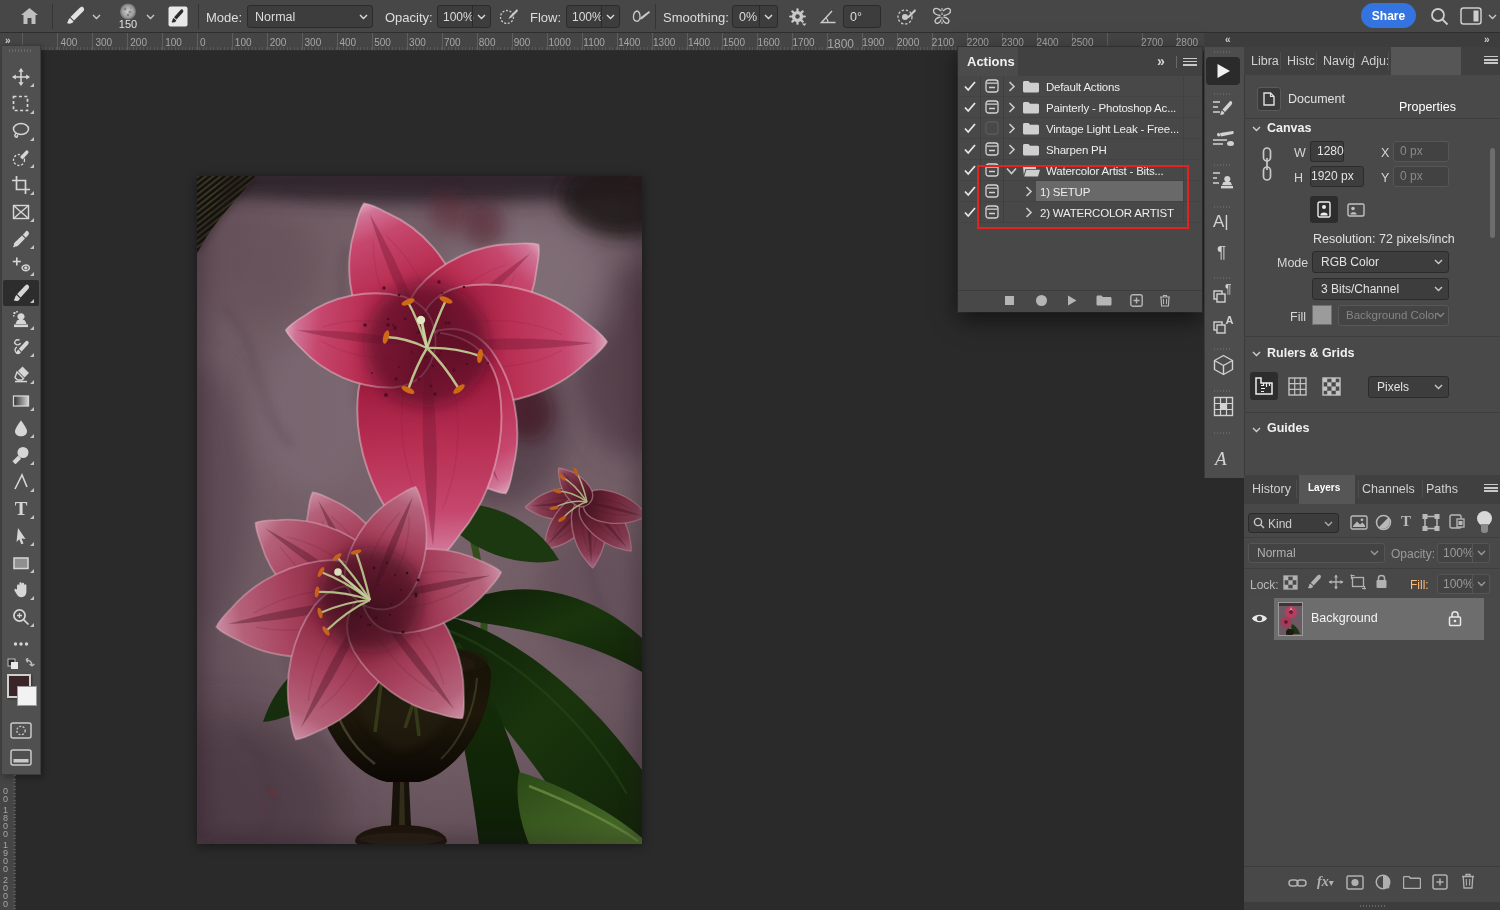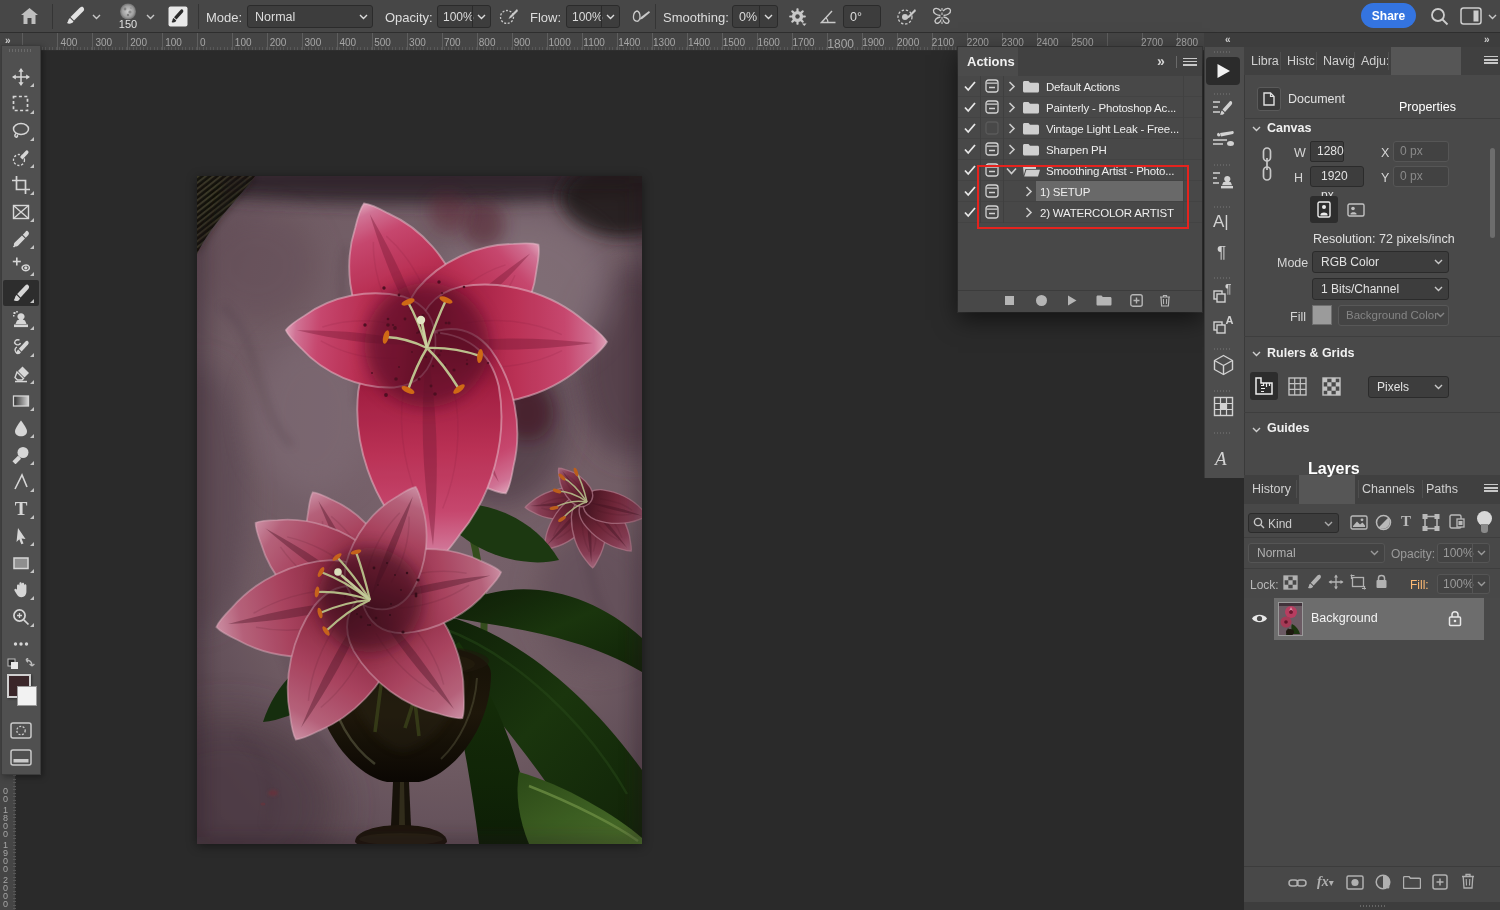--- a/index.html
+++ b/index.html
@@ -833,21 +833,21 @@
     <rect x="1" y="1" width="12" height="12" rx="2.5" fill="none" stroke="#d2d2d2" stroke-width="1.3"></rect>
     <path d="M1.5 4.2 L12.5 4.2 M4 8.5 L10 8.5" stroke="#d2d2d2" stroke-width="1.3"></path>
   </svg>
 <svg class="ab" style="left:1006px;top:167px" width="11" height="8" viewBox="0 0 11 8">
     <path d="M1 1.5 L5.5 6.5 L10 1.5" stroke="#cccccc" stroke-width="1.6" fill="none"></path>
   </svg>
 <svg class="ab" style="left:1022px;top:164px" width="19" height="13" viewBox="0 0 19 13">
     <path d="M1 2.5 C1 1.7 1.6 1 2.5 1 L6 1 L7.5 2.8 L14 2.8 L14 5 L3.5 5 L1.8 11 Z" fill="#cfcfcf"></path>
     <path d="M2.2 12.5 L4.3 5.8 L18 5.8 L16 12.5 Z" fill="#cfcfcf"></path>
   </svg>
-<div class="ab" style="left:1046px;top:165px;font-size:11.5px;color:#ededed;font-weight:400;white-space:nowrap;letter-spacing:-0.2px">Smoothing Artist - Photo...</div>
+<div class="ab" style="left:1046px;top:165px;font-size:11.5px;color:#ededed;font-weight:400;white-space:nowrap;letter-spacing:-0.2px">Watercolor Artist - Bits...</div>
 <div class="ab" style="left:958px;top:181px;width:244px;height:21px;border-bottom:1px solid #434343;box-sizing:border-box"></div>
 <div class="ab" style="left:1036px;top:181px;width:147px;height:20px;background:#696969"></div>
 <svg class="ab" style="left:964px;top:186px" width="12" height="11" viewBox="0 0 12 11">
     <path d="M1 5.5 L4.2 9 L11 1" stroke="#e8e8e8" stroke-width="1.8" fill="none"></path>
   </svg>
 <div class="ab" style="left:980px;top:181px;width:1px;height:21px;background:#3f3f3f"></div>
 <div class="ab" style="left:1003px;top:181px;width:1px;height:21px;background:#3f3f3f"></div>
 <svg class="ab" style="left:985px;top:184px" width="14" height="14" viewBox="0 0 14 14">
     <rect x="1" y="1" width="12" height="12" rx="2.5" fill="none" stroke="#d2d2d2" stroke-width="1.3"></rect>
     <path d="M1.5 4.2 L12.5 4.2 M4 8.5 L10 8.5" stroke="#d2d2d2" stroke-width="1.3"></path>
@@ -981,41 +981,41 @@
       <rect x="3.5" y="1" width="7" height="13" rx="3.5"></rect>
       <rect x="3.5" y="20" width="7" height="13" rx="3.5"></rect>
       <path d="M7 11 L7 23"></path>
     </g>
   </svg>
 <div class="ab" style="left:1294px;top:146px;font-size:12.5px;color:#d6d6d6;font-weight:400;white-space:nowrap;">W</div>
 <div class="ab" style="left:1310px;top:141px;width:34px;height:21px;background:#3d3d3d;border:1px solid #2b2b2b;border-radius:2px;box-sizing:border-box;color:#e2e2e2;font-size:12px;line-height:19px;padding-left:6px">1280 px</div>
 <div class="ab" style="left:1381px;top:146px;font-size:12.5px;color:#d6d6d6;font-weight:400;white-space:nowrap;">X</div>
 <div class="ab" style="left:1393px;top:141px;width:56px;height:21px;background:#424242;border:1px solid #565656;border-radius:3px;box-sizing:border-box;color:#8a8a8a;font-size:12px;line-height:19px;padding-left:6px">0 px</div>
 <div class="ab" style="left:1294px;top:171px;font-size:12.5px;color:#d6d6d6;font-weight:400;white-space:nowrap;">H</div>
-<div class="ab" style="left:1310px;top:166px;width:54px;height:21px;background:#3d3d3d;border:1px solid #2b2b2b;border-radius:3px;box-sizing:border-box;color:#e2e2e2;font-size:12px;line-height:19px;padding-left:10px">1920 px</div>
+<div class="ab" style="left:1310px;top:166px;width:54px;height:21px;background:#3d3d3d;border:1px solid #2b2b2b;border-radius:3px;box-sizing:border-box;color:#e2e2e2;font-size:12px;line-height:19px;padding-left:0">1920 px</div>
 <div class="ab" style="left:1381px;top:171px;font-size:12.5px;color:#d6d6d6;font-weight:400;white-space:nowrap;">Y</div>
 <div class="ab" style="left:1393px;top:166px;width:56px;height:21px;background:#424242;border:1px solid #565656;border-radius:3px;box-sizing:border-box;color:#8a8a8a;font-size:12px;line-height:19px;padding-left:6px">0 px</div>
 <div class="ab" style="left:1310px;top:196px;width:28px;height:27px;background:#2d2d2d;border-radius:3px"></div>
 <svg class="ab" style="left:1317px;top:201px" width="14" height="17" viewBox="0 0 14 17">
     <rect x="1" y="1" width="12" height="15" rx="1.5" fill="none" stroke="#ededed" stroke-width="1.4"></rect>
     <circle cx="7" cy="6" r="2" fill="#ededed"></circle>
     <path d="M3.5 13.5 C3.5 10.8 10.5 10.8 10.5 13.5 L10.5 14.5 L3.5 14.5 Z" fill="#ededed"></path>
   </svg>
 <svg class="ab" style="left:1347px;top:203px" width="18" height="14" viewBox="0 0 18 14">
     <rect x="1" y="1" width="16" height="12" rx="1.5" fill="none" stroke="#c2c2c2" stroke-width="1.4"></rect>
     <circle cx="6" cy="5.5" r="1.8" fill="#c2c2c2"></circle>
     <path d="M3.5 10.8 C3.5 8.6 9.5 8.6 9.5 10.8 L9.5 11.5 L3.5 11.5 Z" fill="#c2c2c2"></path>
   </svg>
 <div class="ab" style="left:1313px;top:232px;font-size:12.5px;color:#e0e0e0;font-weight:400;white-space:nowrap;">Resolution: 72 pixels/inch</div>
 <div class="ab" style="left:1277px;top:256px;font-size:12.5px;color:#d6d6d6;font-weight:400;white-space:nowrap;">Mode</div>
 <div class="ab" style="left:1312px;top:251px;width:137px;height:22px;background:#3d3d3d;border:1px solid #2b2b2b;border-radius:3px;box-sizing:border-box;color:#e2e2e2;font-size:12px;line-height:20px;padding-left:8px">RGB Color</div>
 <svg class="ab" style="left:1434px;top:259px" width="9" height="6" viewBox="0 0 9 6">
     <path d="M1 1 L4.5 4.5 L8 1" stroke="#c8c8c8" stroke-width="1.4" fill="none"></path>
   </svg>
-<div class="ab" style="left:1312px;top:278px;width:137px;height:22px;background:#3d3d3d;border:1px solid #2b2b2b;border-radius:3px;box-sizing:border-box;color:#e2e2e2;font-size:12px;line-height:20px;padding-left:8px">1 Bits/Channel</div>
+<div class="ab" style="left:1312px;top:278px;width:137px;height:22px;background:#3d3d3d;border:1px solid #2b2b2b;border-radius:3px;box-sizing:border-box;color:#e2e2e2;font-size:12px;line-height:20px;padding-left:8px">3 Bits/Channel</div>
 <svg class="ab" style="left:1434px;top:286px" width="9" height="6" viewBox="0 0 9 6">
     <path d="M1 1 L4.5 4.5 L8 1" stroke="#c8c8c8" stroke-width="1.4" fill="none"></path>
   </svg>
 <div class="ab" style="left:1290px;top:310px;font-size:12.5px;color:#d6d6d6;font-weight:400;white-space:nowrap;">Fill</div>
 <div class="ab" style="left:1312px;top:305px;width:20px;height:20px;background:#9b9b9b;border:1px solid #6e6e6e;box-sizing:border-box"></div>
 <div class="ab" style="left:1338px;top:305px;width:111px;height:21px;background:#444444;border:1px solid #585858;border-radius:3px;box-sizing:border-box;color:#858585;font-size:11.5px;line-height:19px;padding-left:7px">Background Color</div>
 <svg class="ab" style="left:1436px;top:312px" width="9" height="6" viewBox="0 0 9 6">
     <path d="M1 1 L4.5 4.5 L8 1" stroke="#858585" stroke-width="1.4" fill="none"></path>
   </svg>
 <div class="ab" style="left:1244px;top:336px;width:256px;height:1px;background:#3e3e3e"></div>
@@ -1050,21 +1050,21 @@
 <div class="ab" style="left:1244px;top:412px;width:256px;height:1px;background:#3e3e3e"></div>
 <svg class="ab" style="left:1252px;top:427px" width="9" height="6" viewBox="0 0 9 6">
     <path d="M1 1 L4.5 4.5 L8 1" stroke="#cfcfcf" stroke-width="1.4" fill="none"></path>
   </svg>
 <div class="ab" style="left:1267px;top:421px;font-size:12.5px;color:#f0f0f0;font-weight:700;white-space:nowrap;">Guides</div>
 <div class="ab" style="left:1490px;top:148px;width:5px;height:90px;background:#6d6d6d;border-radius:3px"></div>
 <div class="ab" style="left:1244px;top:475px;width:256px;height:435px;background:#484848"></div>
 <div class="ab" style="left:1244px;top:475px;width:256px;height:29px;background:#404040"></div>
 <div class="ab" style="left:1252px;top:482px;font-size:12.5px;color:#d0d0d0;font-weight:400;white-space:nowrap;">History</div>
 <div class="ab" style="left:1299px;top:475px;width:56px;height:29px;background:#565656"></div>
-<div class="ab" style="left:1308px;top:460px;font-size:16px;color:#ffffff;font-weight:700;white-space:nowrap;">Layers</div>
+<div class="ab" style="left:1308px;top:482px;font-size:10px;color:#ffffff;font-weight:700;white-space:nowrap;">Layers</div>
 <div class="ab" style="left:1362px;top:482px;font-size:12.5px;color:#d0d0d0;font-weight:400;white-space:nowrap;">Channels</div>
 <div class="ab" style="left:1426px;top:482px;font-size:12.5px;color:#d0d0d0;font-weight:400;white-space:nowrap;">Paths</div>
 <div class="ab" style="left:1296px;top:480px;width:1px;height:18px;background:#4e4e4e"></div>
 <div class="ab" style="left:1358px;top:480px;width:1px;height:18px;background:#4e4e4e"></div>
 <div class="ab" style="left:1422px;top:480px;width:1px;height:18px;background:#4e4e4e"></div>
 <div class="ab" style="left:1484px;top:484px;width:14px;height:10px;background-image:repeating-linear-gradient(180deg,#c8c8c8 0 1.3px,transparent 1.3px 3.2px)"></div>
 <div class="ab" style="left:1248px;top:513px;width:91px;height:20px;background:#3c3c3c;border:1px solid #2b2b2b;border-radius:3px;box-sizing:border-box"></div>
 <svg class="ab" style="left:1253px;top:517px" width="12" height="12" viewBox="0 0 12 12">
     <circle cx="5" cy="5" r="3.6" stroke="#c8c8c8" stroke-width="1.4" fill="none"></circle>
     <path d="M7.8 7.8 L11 11" stroke="#c8c8c8" stroke-width="1.4"></path>

